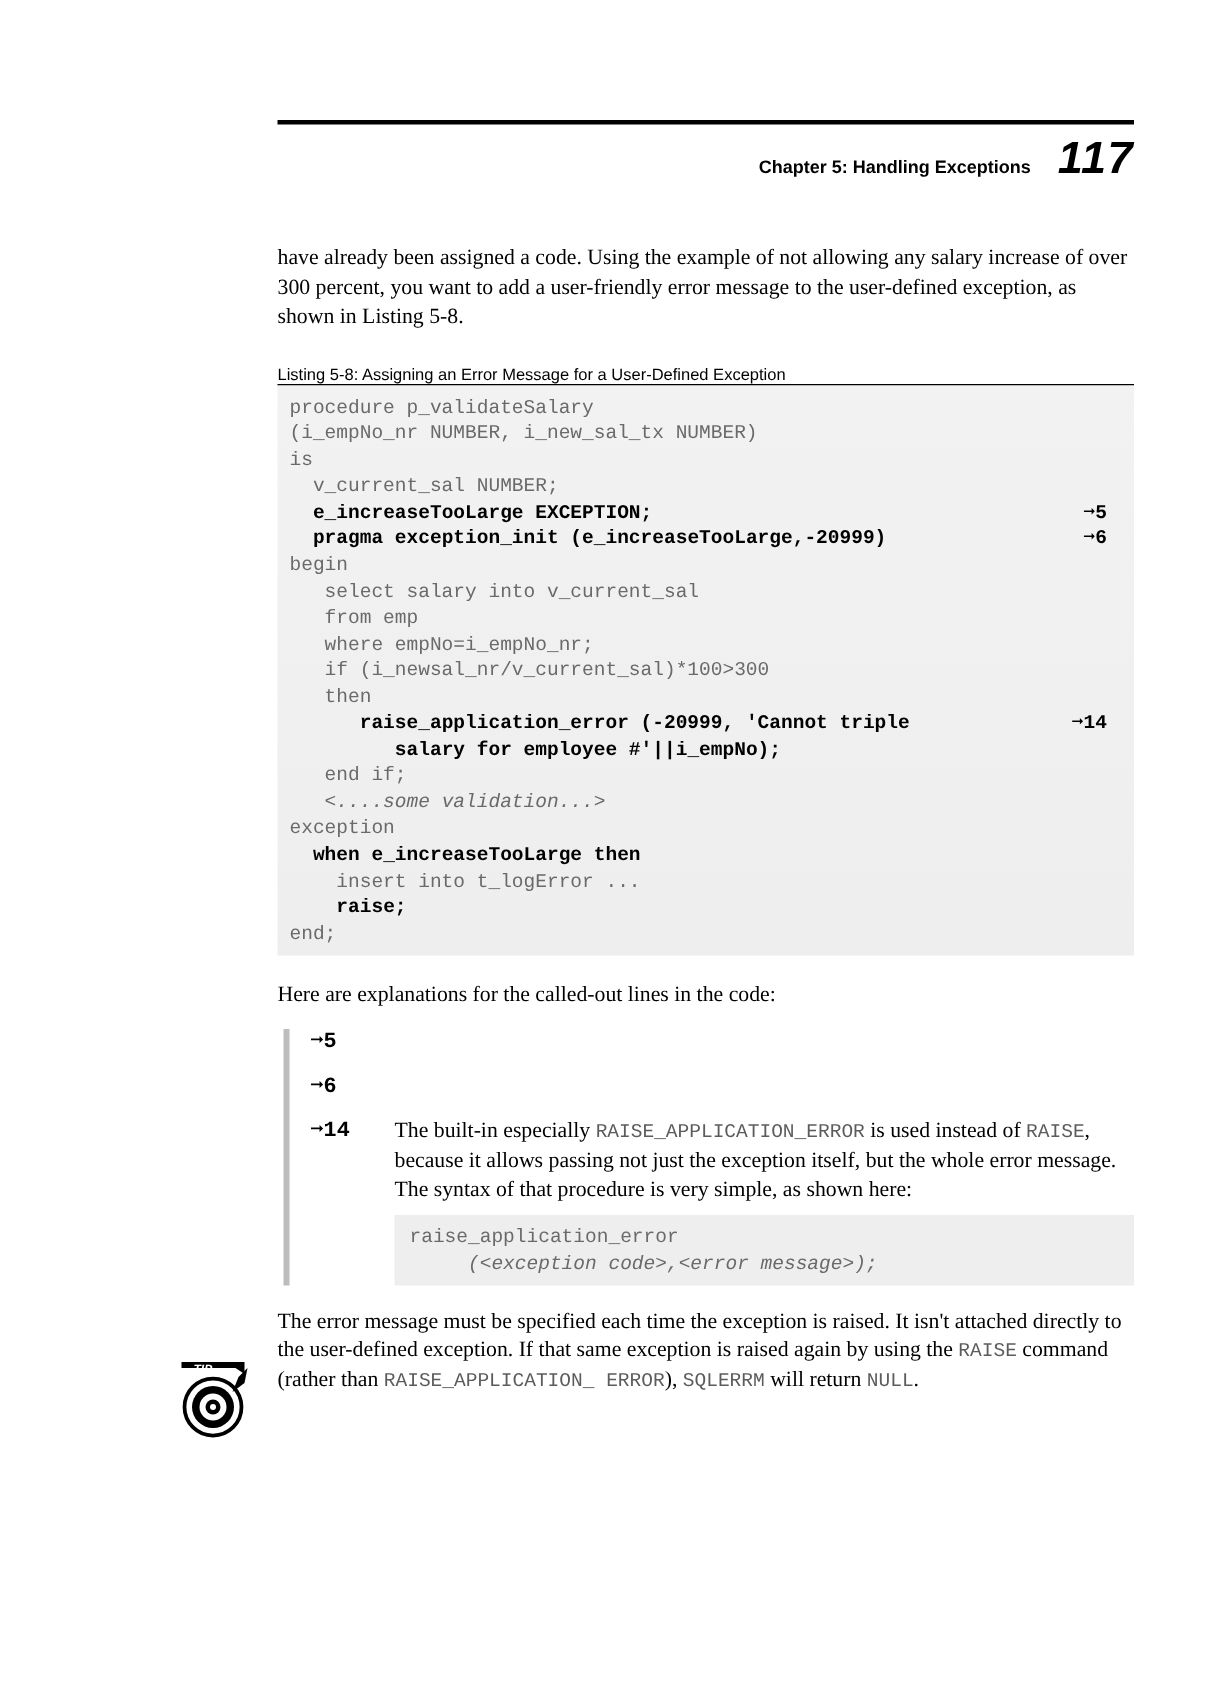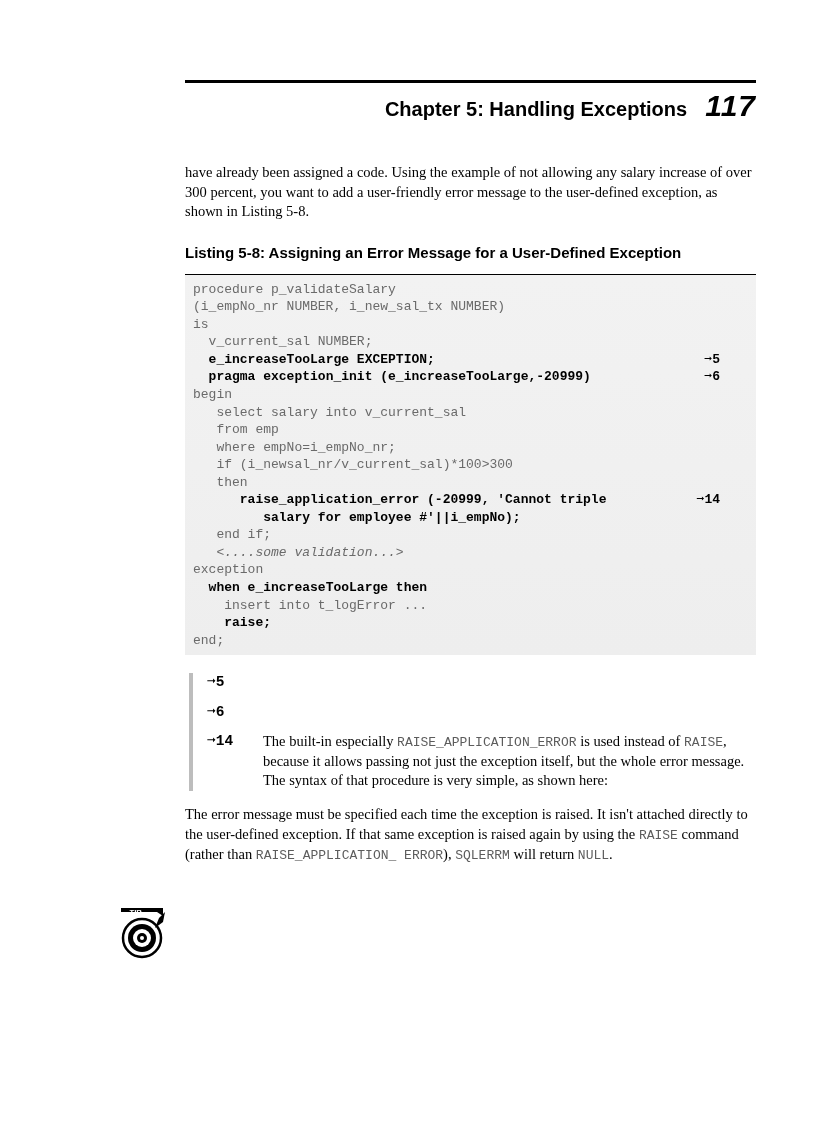--- a/index.html
+++ b/index.html
@@ -25,49 +25,49 @@
   .header-line {
     display: flex;
     justify-content: flex-end;
     align-items: baseline;
     gap: 18px;
     margin-bottom: 40px;
   }
   .chapter-title {
     font-family: Arial, Helvetica, sans-serif;
     font-weight: bold;
-    font-size: 20px;
+    font-size: 12px;
     margin-left: 36px;
   }
   .page-number {
     font-family: Arial, Helvetica, sans-serif;
     font-weight: 900;
     font-size: 30px;
     font-style: italic;
     letter-spacing: 1px;
   }
   .body-text {
     font-size: 14.5px;
     line-height: 1.35;
     margin-bottom: 22px;
   }
   .listing-title {
     font-family: Arial, Helvetica, sans-serif;
-    font-weight: bold;
-    font-size: 15px;
+    font-weight: normal;
+    font-size: 11px;
     border-bottom: 1.5px solid #000;
-    padding-bottom: 13px;
+    padding-bottom: 0;
     margin-bottom: 0;
   }
   .code-block {
     background: linear-gradient(#f2f2f2, #eeeeee);
     font-family: 'Courier New', Courier, monospace;
     font-size: 13px;
     line-height: 1.35;
-    padding: 6px 26px 6px 8px;
+    padding: 6px 8px 6px 8px;
     white-space: pre;
     color: #6a6a6a;
     margin-bottom: 18px;
     position: relative;
   }
   .code-block .b {
     font-weight: bold;
     color: #000;
   }
   .code-block .i {
@@ -146,32 +146,35 @@
     <span class="chapter-title">Chapter 5: Handling Exceptions</span>
     <span class="page-number">117</span>
   </div>
 
   <p class="body-text">have already been assigned a code. Using the example of not allowing any salary increase of over 300 percent, you want to add a user-friendly error message to the user-defined exception, as shown in Listing 5-8.</p>
 
   <div class="listing-title">Listing 5-8:    Assigning an Error Message for a User-Defined Exception</div>
 
   <div class="code-block" id="code-block"><div style="position:relative;">procedure p_validateSalary</div><div style="position:relative;">(i_empNo_nr NUMBER, i_new_sal_tx NUMBER)</div><div style="position:relative;">is</div><div style="position:relative;">  v_current_sal NUMBER;</div><div style="position:relative;">  <span class="b">e_increaseTooLarge EXCEPTION;</span><span class="callout">➞5</span></div><div style="position:relative;">  <span class="b">pragma exception_init (e_increaseTooLarge,-20999)</span><span class="callout">➞6</span></div><div style="position:relative;">begin</div><div style="position:relative;">   select salary into v_current_sal</div><div style="position:relative;">   from emp</div><div style="position:relative;">   where empNo=i_empNo_nr;</div><div style="position:relative;">   if (i_newsal_nr/v_current_sal)*100&gt;300</div><div style="position:relative;">   then</div><div style="position:relative;">      <span class="b">raise_application_error (-20999, 'Cannot triple</span><span class="callout">➞14</span></div><div style="position:relative;">         <span class="b">salary for employee #'||i_empNo);</span></div><div style="position:relative;">   end if;</div><div style="position:relative;">   <span class="i">&lt;....some validation...&gt;</span></div><div style="position:relative;">exception</div><div style="position:relative;">  <span class="b">when e_increaseTooLarge then</span></div><div style="position:relative;">    insert into t_logError ...</div><div style="position:relative;">    <span class="b">raise;</span></div><div style="position:relative;">end;</div></div>
 
+  <p class="explain-intro">Here are explanations for the called-out lines in the code:</p>
 
   <div class="callout-list">
     <div class="callout-row">
       <span class="callout-marker arrow">➞5</span>
     </div>
     <div class="callout-row">
       <span class="callout-marker arrow">➞6</span>
     </div>
     <div class="callout-row">
       <span class="callout-marker arrow">➞14</span>
       <span class="callout-text">
         <span>The built-in especially </span><span class="inline-code">RAISE_APPLICATION_ERROR</span><span> is used instead of </span><span class="inline-code">RAISE</span><span>, because it allows passing not just the exception itself, but the whole error message. The syntax of that procedure is very simple, as shown here:</span>
+        <div class="mini-code"><span>raise_application_error</span>
+<span class="i">     (&lt;exception code&gt;,&lt;error message&gt;);</span></div>
       </span>
     </div>
   </div>
 
 
   <p class="tip-para">
     <span>The error message must be specified each time the exception is raised. It isn't attached directly to the user-defined exception. If that same exception is raised again by using the </span><span class="inline-code">RAISE</span><span> command (rather than </span><span class="inline-code">RAISE_APPLICATION_ ERROR</span><span>), </span><span class="inline-code">SQLERRM</span><span> will return </span><span class="inline-code">NULL</span><span>.</span>
   </p>
 
 </div>

